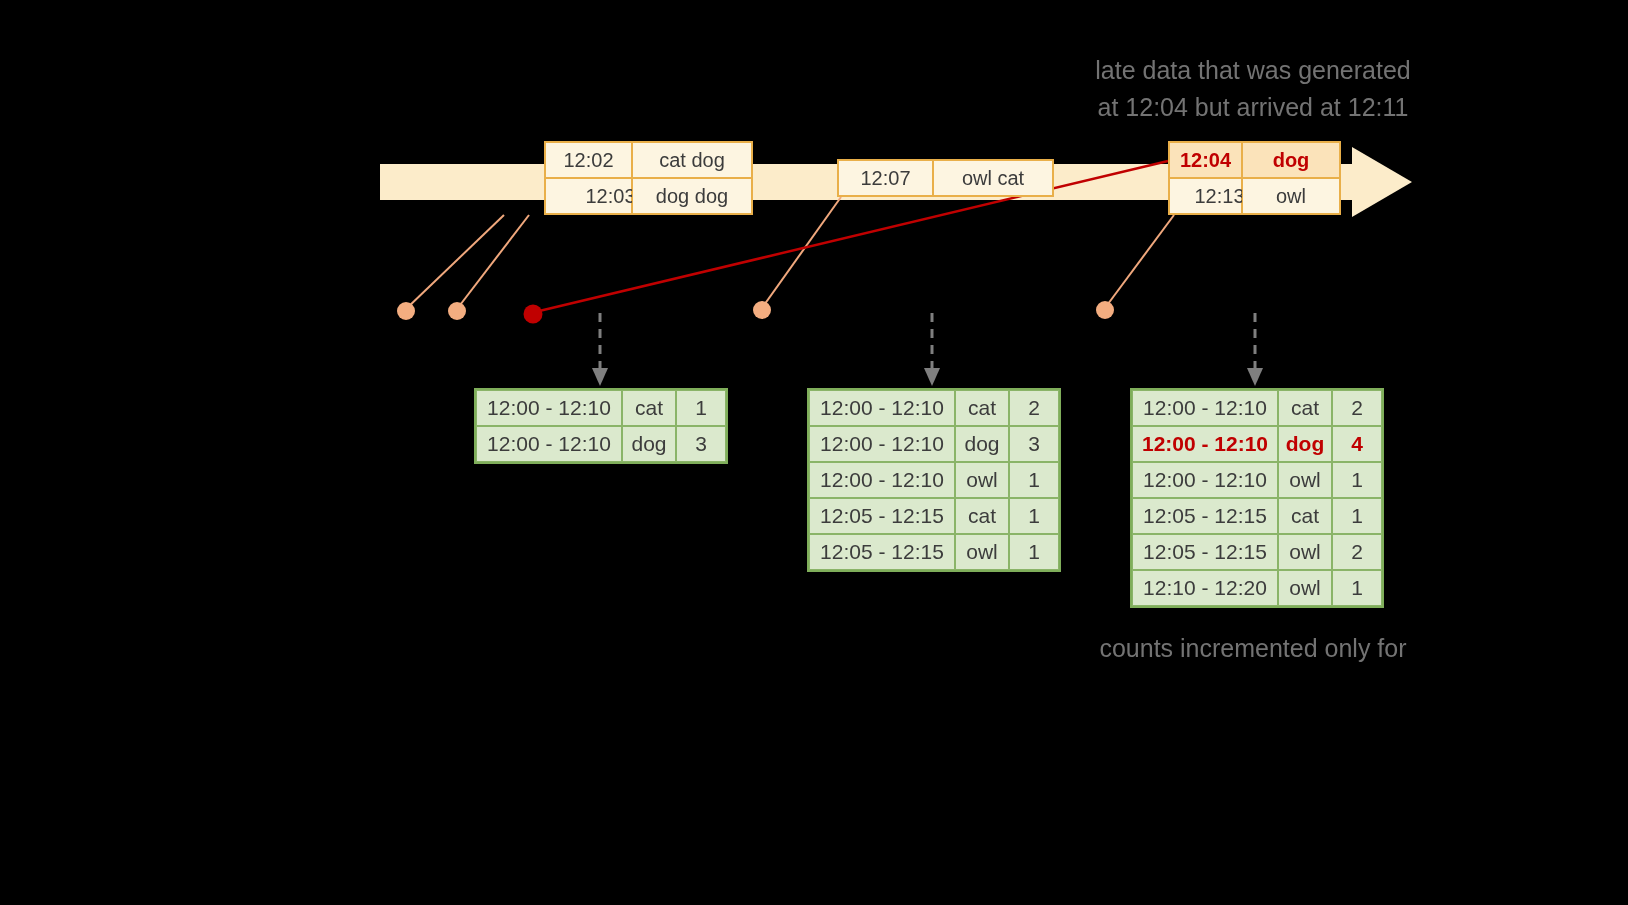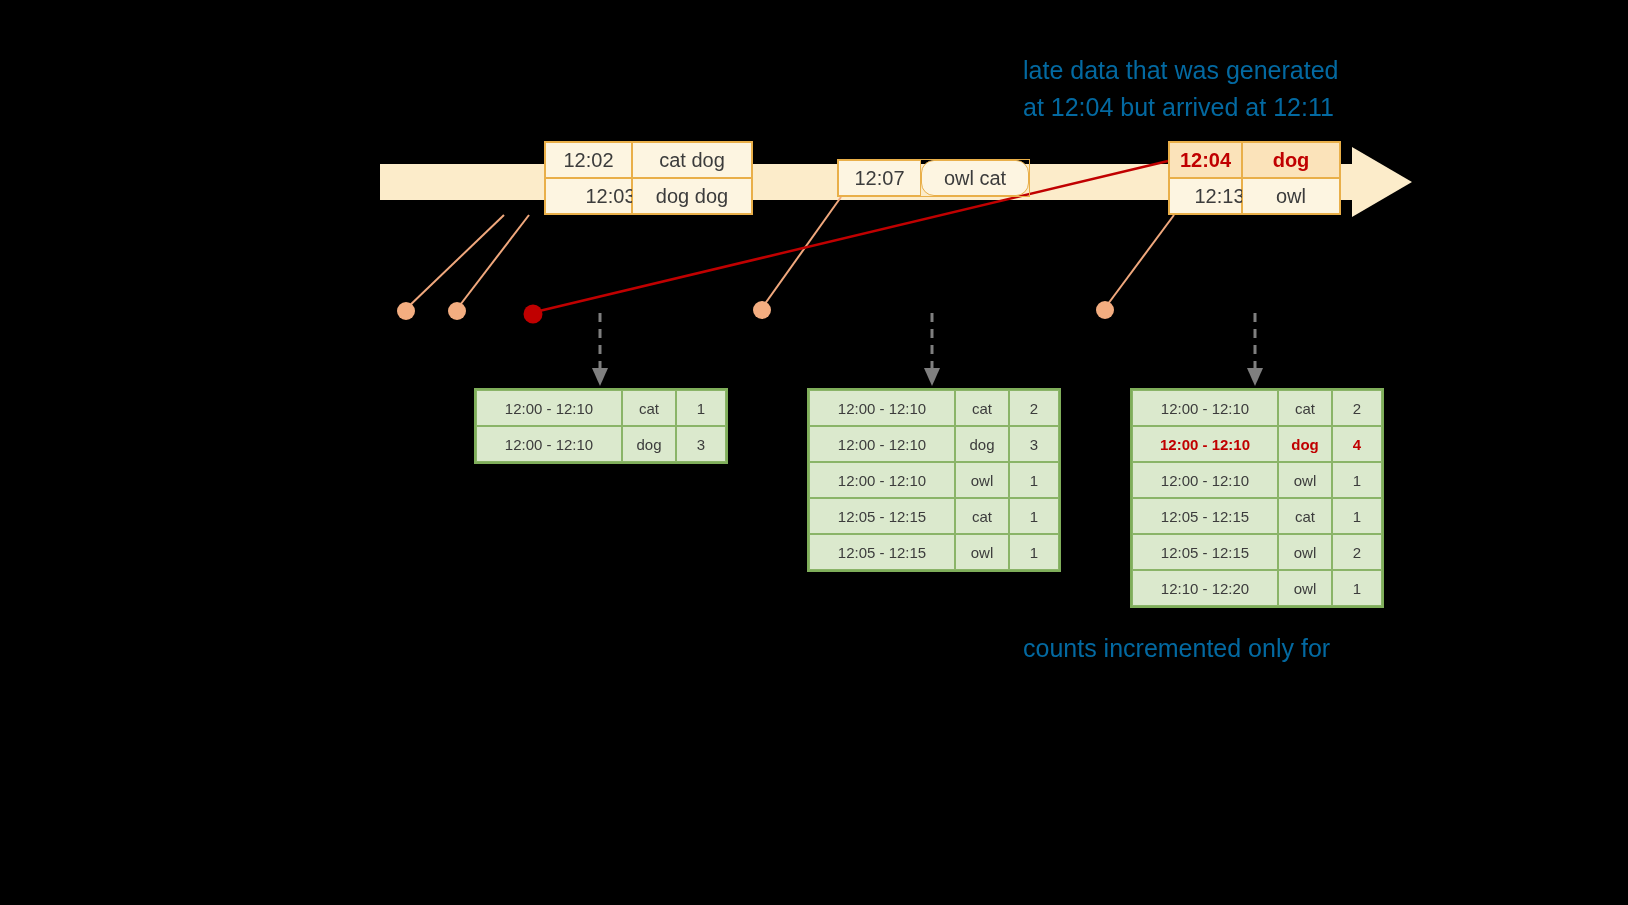--- a/index.html
+++ b/index.html
@@ -31,32 +31,32 @@
 
   
   .result-table { position:absolute; border:2px solid #7fae5a; }
   .rt-row { display:flex; }
   .rt-cell {
     box-sizing:border-box;
     height:36px;
     border:1px solid #8ab468;
     background:#dbe9cd;
     display:flex; align-items:center; justify-content:center;
-    font-size:15px; color:#3c3c3c;
+    font-size:21px; color:#3c3c3c;
   }
   .rt-row.late-row .rt-cell { color:#c00000; font-weight:600; }
 
   
   .annotation {
     position:absolute;
     width:460px;
-    color:#0369a1;
+    color:#737373;
     font-size:25px;
     line-height:37px;
-    text-align:left;
+    text-align:center;
   }
 
   .col-window { width:146px; }
   .col-word   { width:54px; }
   .col-count  { width:50px; }
 </style>
 </head>
 <body>
 
 <div class="stage">
@@ -104,22 +104,22 @@
       <div class="event-cell" style="width:120px;">cat dog</div>
     </div>
     <div class="event-row">
       <div class="event-cell" style="width:87px;padding-left:44px;">12:03</div>
       <div class="event-cell" style="width:120px;">dog dog</div>
     </div>
   </div>
 
   <div class="event-box" style="left:837px; top:159px;">
     <div class="event-row">
-      <div class="event-cell" style="width:83px;">12:07</div>
-      <div class="event-cell" style="width:108px;border-radius:13px;">owl cat</div>
+      <div class="event-cell" style="width:95px;">12:07</div>
+      <div class="event-cell" style="width:120px;">owl cat</div>
     </div>
   </div>
 
   <div class="event-box" style="left:1168px; top:141px;">
     <div class="event-row">
       <div class="event-cell late-cell" style="width:73px;">12:04</div>
       <div class="event-cell late-cell" style="width:98px;">dog</div>
     </div>
     <div class="event-row">
       <div class="event-cell" style="width:73px;padding-left:28px;">12:13</div>

